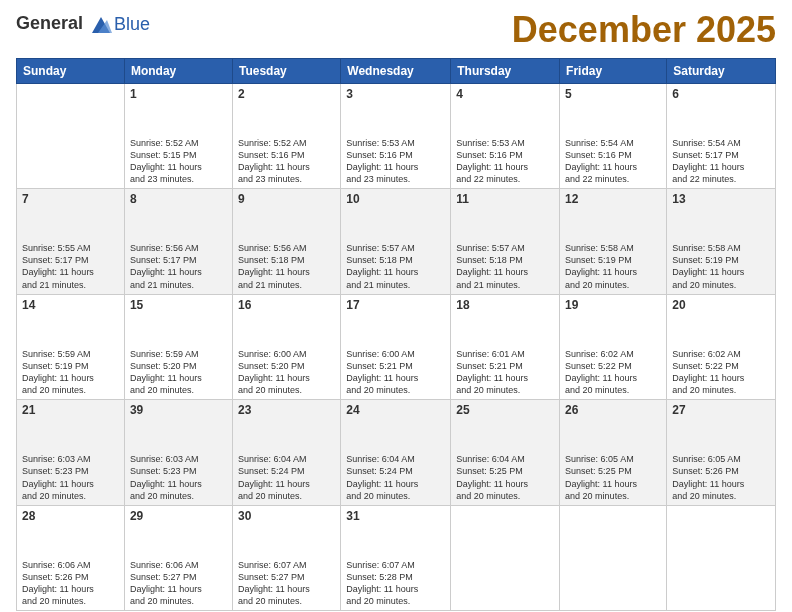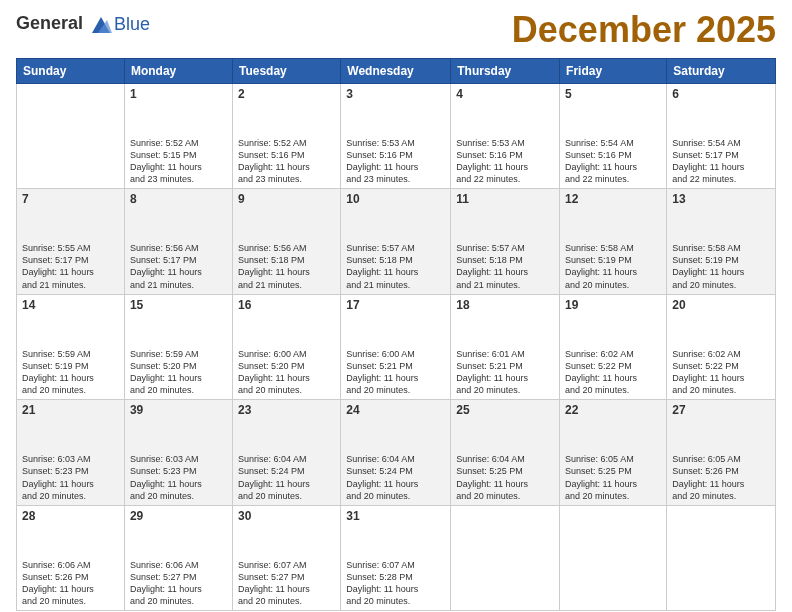--- a/index.html
+++ b/index.html
@@ -323,21 +323,21 @@
           </td>
           <td>
             <span class="day-num">25</span>
             <div class="day-info">
               <div>Sunrise: 6:04 AM</div>
               <div>Sunset: 5:25 PM</div>
               <div>Daylight: 11 hours<br> and 20 minutes.</div>
             </div>
           </td>
           <td>
-            <span class="day-num">22</span>
+            <span class="day-num">26</span>
             <div class="day-info">
               <div>Sunrise: 6:05 AM</div>
               <div>Sunset: 5:25 PM</div>
               <div>Daylight: 11 hours<br> and 20 minutes.</div>
             </div>
           </td>
           <td>
             <span class="day-num">27</span>
             <div class="day-info">
               <div>Sunrise: 6:05 AM</div>

